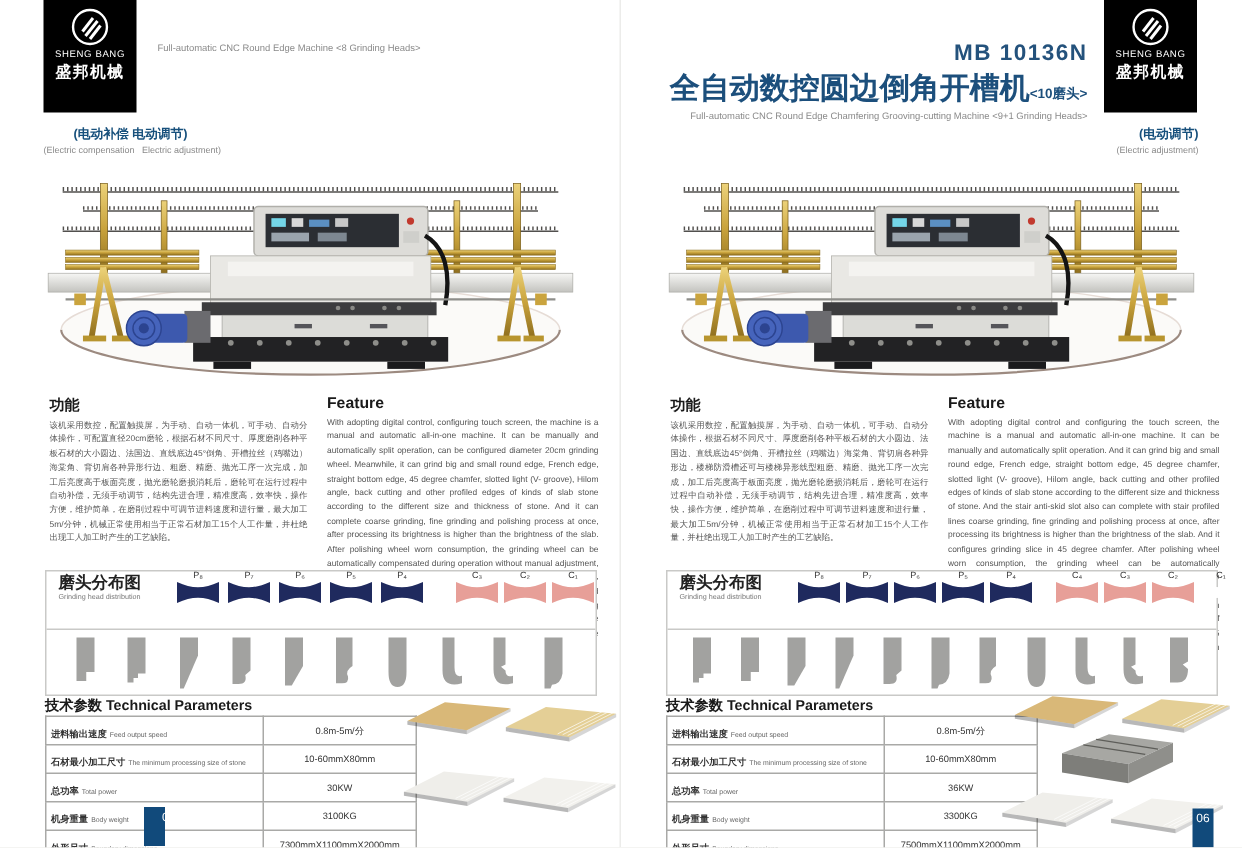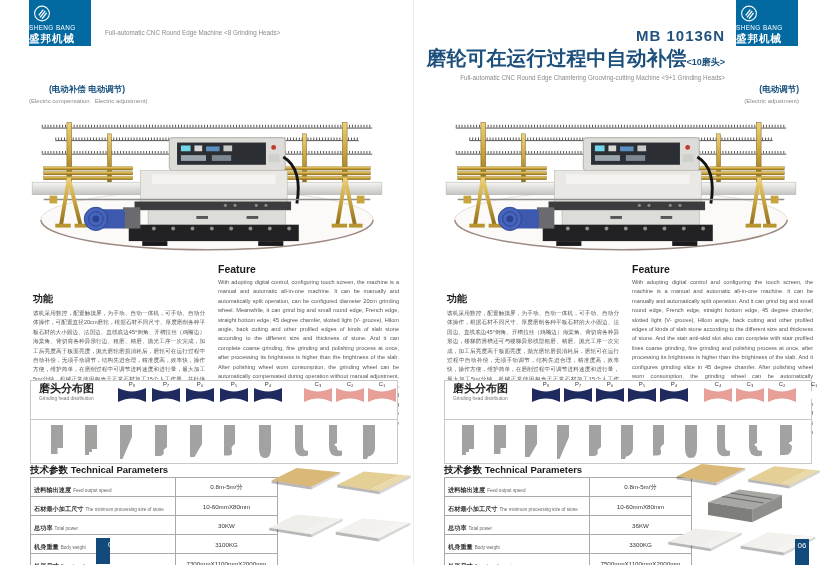--- a/index.html
+++ b/index.html
@@ -3,22 +3,22 @@
 <meta charset="utf-8">
 <style>
   html,body{margin:0;padding:0;background:#e9e9e7;}
   .spread{position:relative;width:828px;height:565px;background:#fff;overflow:hidden;
           font-family:"Liberation Sans","DejaVu Sans",sans-serif;color:#222;}
   .page{position:absolute;top:0;width:414px;height:565px;background:#fff;}
   .pg0{left:0;} .pg1{left:414px;}
   .seam{position:absolute;left:413px;top:0;width:1px;height:565px;background:#ececea;}
 
   
-  .logo-box{position:absolute;top:0;width:62px;height:46px;background:#0369a1;
-            display:flex;flex-direction:column;justify-content:flex-start;padding-top:5px;box-sizing:border-box;}
+  .logo-box{position:absolute;top:0;width:62px;height:75px;background:#000000;
+            display:flex;flex-direction:column;align-items:center;justify-content:flex-start;padding-top:5px;box-sizing:border-box;}
   .pg0 .logo-box{left:29px;} .pg1 .logo-box{left:322px;}
   .logo-emblem{width:26px;height:26px;}
   .logo-en{color:#fff;font-size:6.4px;letter-spacing:.4px;margin-top:2px;white-space:nowrap;}
   .logo-zh{color:#fff;font-size:10.5px;font-weight:bold;letter-spacing:1px;margin-top:1px;white-space:nowrap;}
   .title-block{position:absolute;top:27px;}
   .pg0 .title-block{left:105px;text-align:left;}
   .pg1 .title-block{right:103px;text-align:right;}
   .model{font-size:15px;font-weight:600;color:#24527c;letter-spacing:1px;}
   .title-zh{font-size:20px;font-weight:800;color:#1c4f7c;margin-top:1px;white-space:nowrap;}
   .title-zh .heads{font-size:9px;font-weight:bold;}
@@ -28,21 +28,21 @@
   .note-zh{font-size:8.5px;font-weight:bold;color:#17507c;padding-left:20px;}
   .note-en{font-size:6px;color:#8a8a8a;margin-top:2px;}
 
   
   .machine{position:absolute;left:7px;top:112px;width:400px;height:150px;}
 
   
   .cols{position:absolute;top:263px;left:33px;width:366px;display:flex;gap:13px;}
   .col h3{margin:0 0 3px 0;font-size:10px;color:#1a1a1a;}
   .col p{margin:0;font-size:5.6px;line-height:1.68;color:#555;text-align:justify;}
-  .col.fn{width:172px;margin-top:29px;} .col.ft{flex:1;}
+  .col.fn{width:172px;} .col.ft{flex:1;}
   .col.ft h3{font-size:10.5px;}
 
   
   .diagram{position:absolute;left:30px;top:380px;width:368px;height:84px;border:1px solid #c9c9c7;box-sizing:border-box;background:#fff;}
   .drow1{height:39px;border-bottom:1px solid #c9c9c7;display:flex;align-items:flex-start;box-sizing:border-box;}
   .dlabel{width:78px;padding-left:8px;flex:0 0 auto;}
   .dl-zh{font-size:11px;font-weight:bold;color:#222;}
   .dl-en{font-size:4.8px;color:#777;}
   .wgroup{display:flex;align-items:flex-end;}
   .wgroup.p{gap:4px;} .wgroup.c{gap:2px;margin-left:20px;}
@@ -392,21 +392,21 @@
             <line x1="8" y1="16" x2="15" y2="7"></line>
             <line x1="10" y1="19" x2="18" y2="9"></line>
             <line x1="13" y1="21" x2="20" y2="12"></line>
           </g>
       </svg>
       <div class="logo-en">SHENG BANG</div>
       <div class="logo-zh">盛邦机械</div>
     </div>
     <div class="title-block">
       <div class="model">MB 10136N</div>
-      <div class="title-zh"><span>磨轮可在运行过程中自动补偿</span><span class="heads">&lt;10磨头&gt;</span></div>
+      <div class="title-zh"><span>全自动数控圆边倒角开槽机</span><span class="heads">&lt;10磨头&gt;</span></div>
       <div class="title-en">Full-automatic CNC Round Edge Chamfering Grooving-cutting Machine &lt;9+1 Grinding Heads&gt;</div>
     </div>
     <div class="note">
       <div class="note-zh">(电动调节)</div>
       <div class="note-en">(Electric adjustment)</div>
     </div>
     <div class="machine" style="position:absolute;left:7px;top:112px;">
       <svg viewBox="0 0 414 150" width="400" height="150">
           <use href="#machine-sym"></use>
         </svg>

